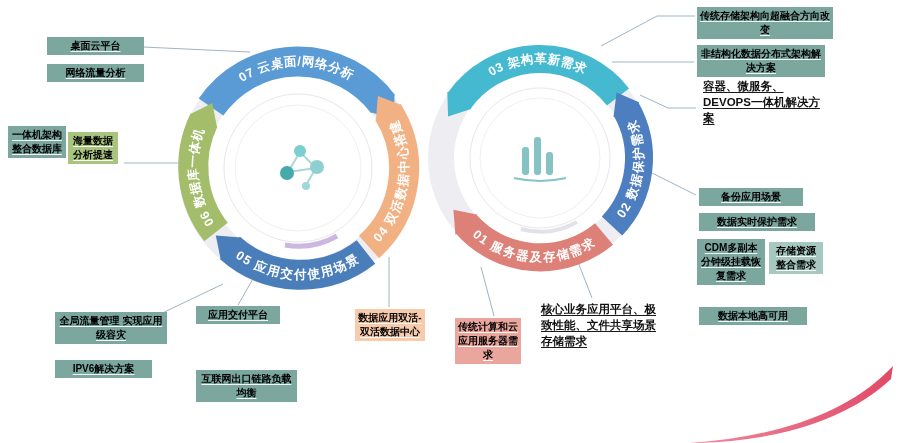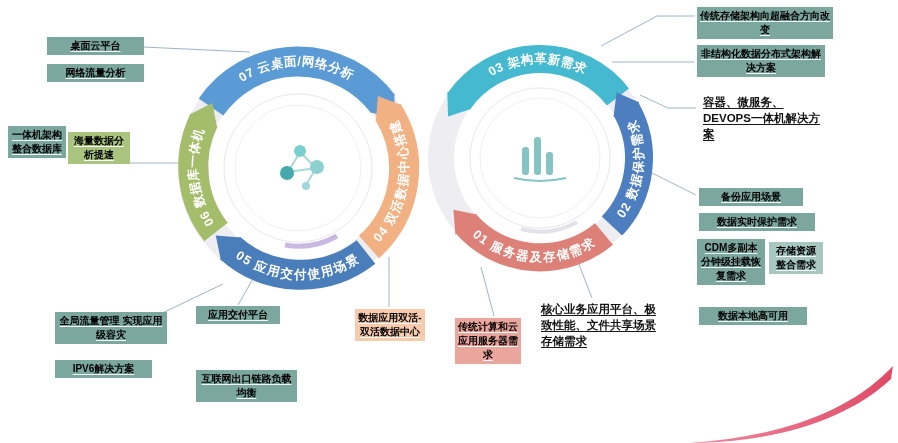--- a/index.html
+++ b/index.html
@@ -124,33 +124,33 @@
       <rect x="546" y="152" width="7" height="23" rx="3" fill="#86c3c5"></rect>
       <path d="M 514 178 Q 540 184 566 178" fill="none" stroke="#86c3c5" stroke-width="2"></path>
     </g>
 
     <path d="M 690 443 C 775 437 845 414 888 371 L 893 366 L 891 379 C 846 421 775 441 698 443 Z" fill="url(#swg)"></path>
   </svg>
 
   <div class="box teal" style="left:47px;top:37px;width:97px">桌面云平台</div>
   <div class="box teal" style="left:47px;top:64px;width:97px">网络流量分析</div>
   <div class="box teal" style="left:8px;top:126px;width:58px">一体机架构整合数据库</div>
-  <div class="box green" style="left:68px;top:132px;width:62px">海量数据分析提速</div>
+  <div class="box green" style="left:68px;top:132px;width:50px">海量数据分析提速</div>
 
   <div class="box teal" style="left:55px;top:312px;width:112px">全局流量管理 实现应用级容灾</div>
   <div class="box teal" style="left:55px;top:360px;width:97px">IPV6解决方案</div>
   <div class="box teal" style="left:196px;top:306px;width:84px">应用交付平台</div>
   <div class="box teal" style="left:196px;top:370px;width:101px">互联网出口链路负载均衡</div>
 
   <div class="box orange" style="left:355px;top:309px;width:70px">数据应用双活-双活数据中心</div>
   <div class="box salmon" style="left:455px;top:318px;width:66px">传统计算和云应用服务器需求</div>
   <div class="box plain" style="left:538px;top:299px;width:124px">核心业务应用平台、极致性能、文件共享场景存储需求</div>
 
   <div class="box teal" style="left:697px;top:7px;width:136px">传统存储架构向超融合方向改变</div>
   <div class="box teal" style="left:697px;top:45px;width:128px">非结构化数据分布式架构解决方案</div>
-  <div class="box plain" style="left:700px;top:92px;width:124px">容器、微服务、DEVOPS一体机解决方案</div>
+  <div class="box plain" style="left:700px;top:76px;width:124px">容器、微服务、DEVOPS一体机解决方案</div>
   <div class="box teal" style="left:699px;top:188px;width:104px">备份应用场景</div>
   <div class="box teal" style="left:699px;top:213px;width:116px">数据实时保护需求</div>
   <div class="box teal" style="left:697px;top:239px;width:68px">CDM多副本分钟级挂载恢复需求</div>
   <div class="box teal-light" style="left:769px;top:242px;width:54px">存储资源整合需求</div>
   <div class="box teal" style="left:699px;top:307px;width:108px">数据本地高可用</div>
 
 </div>
 
 </body></html>

